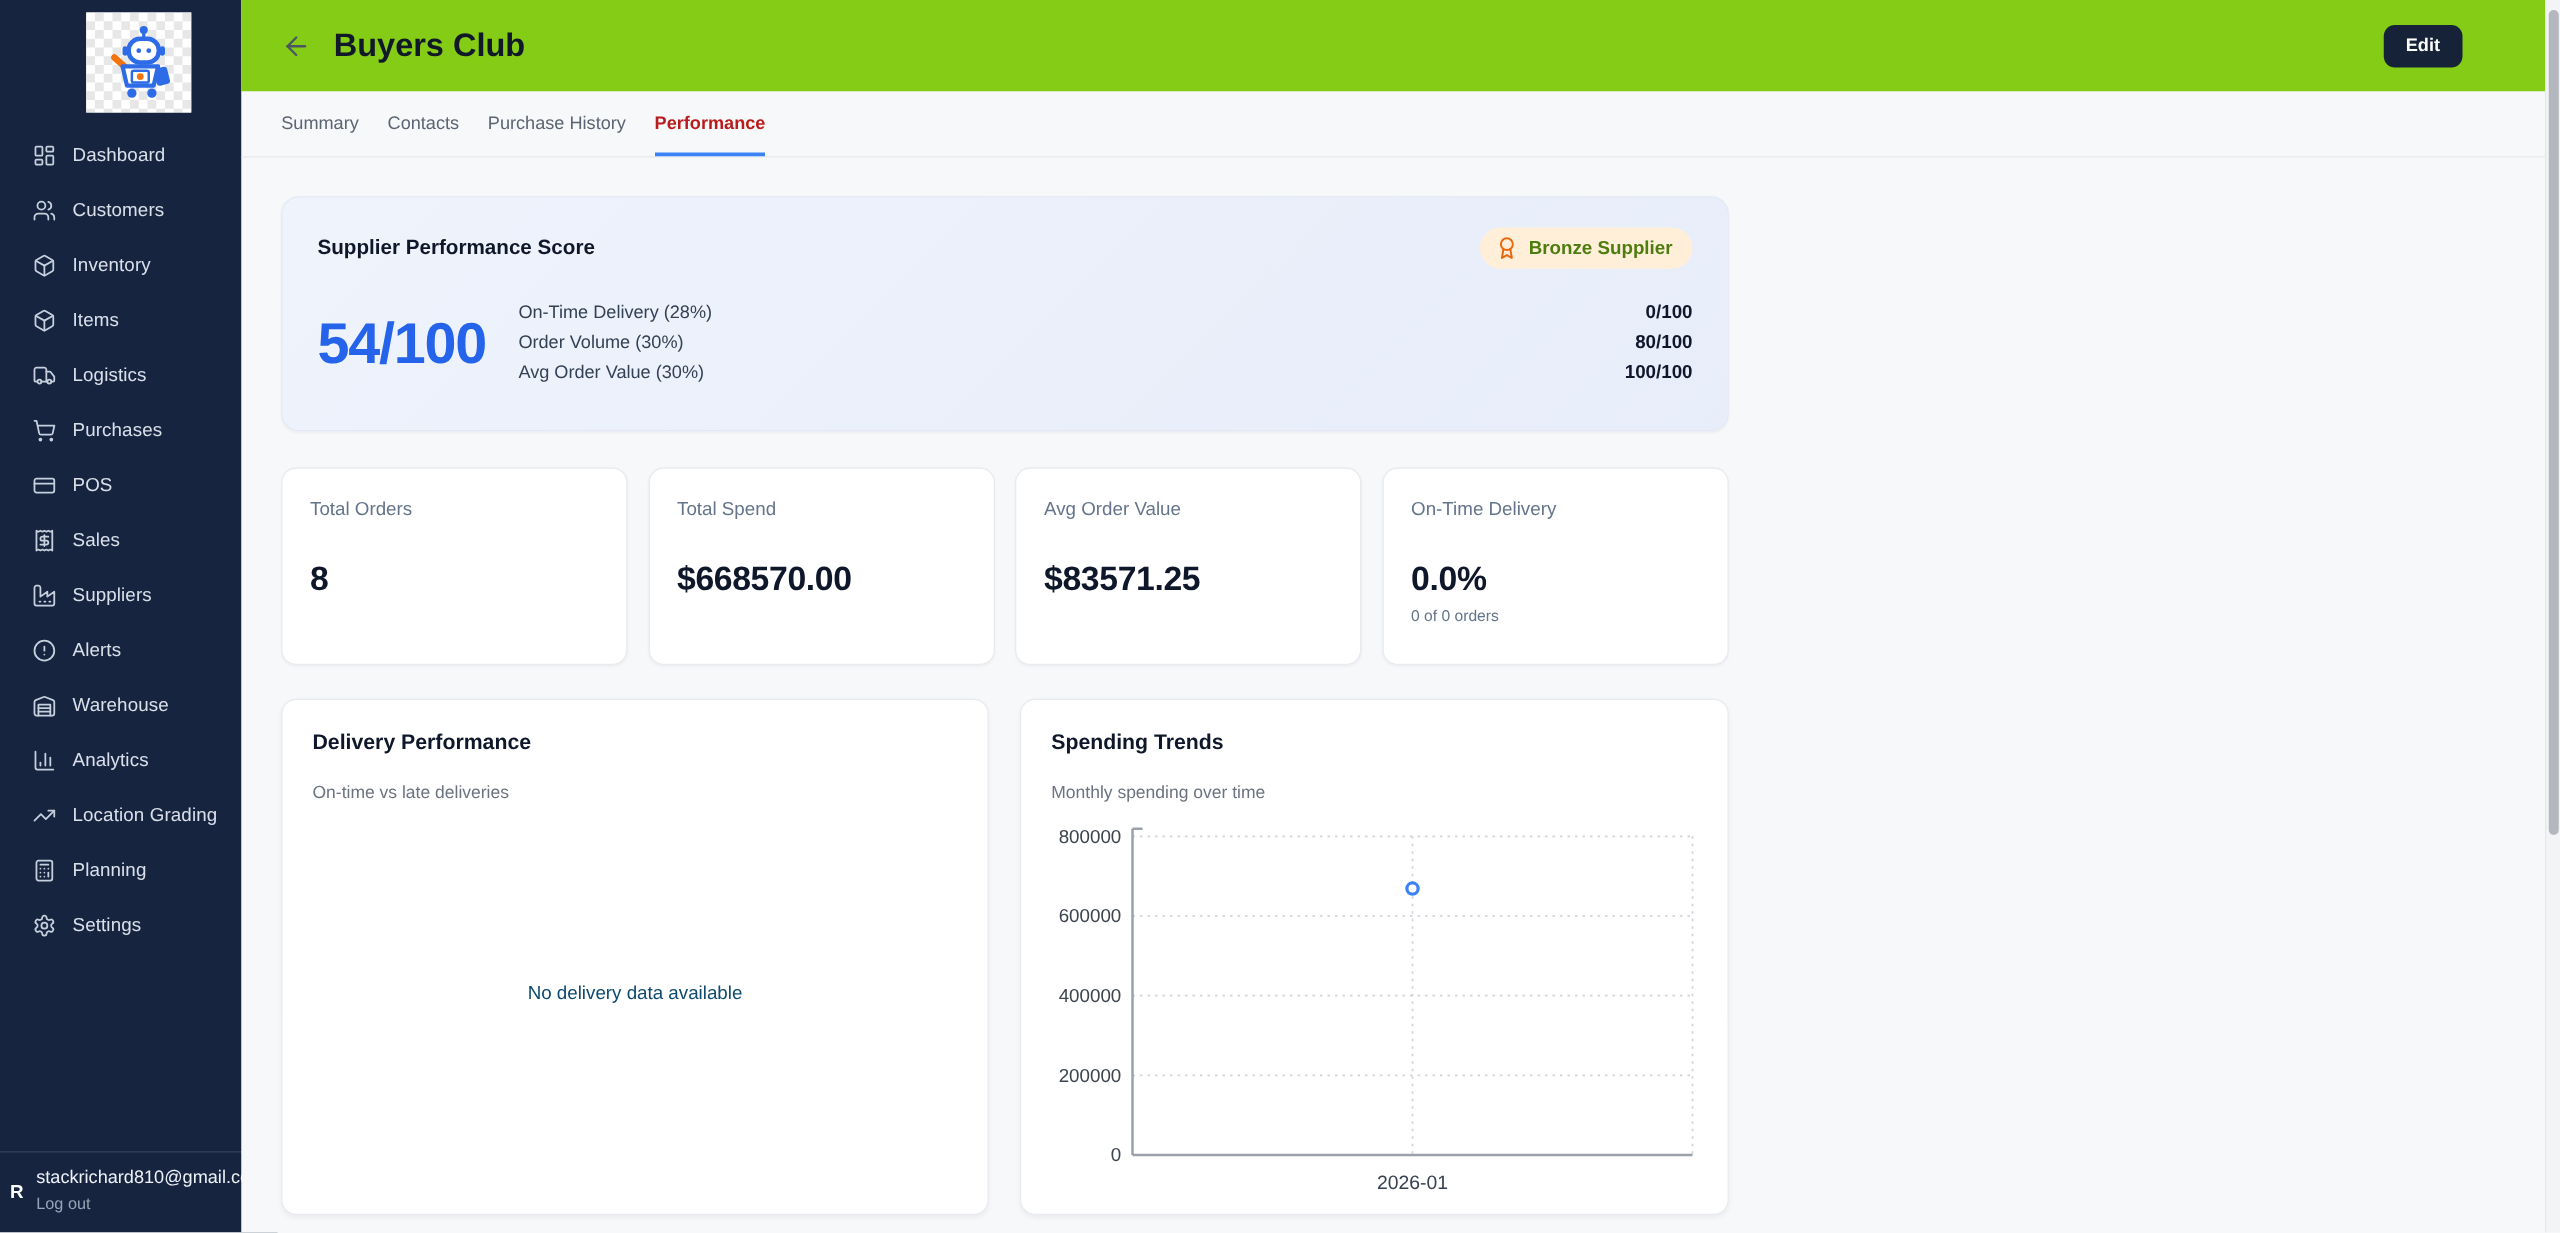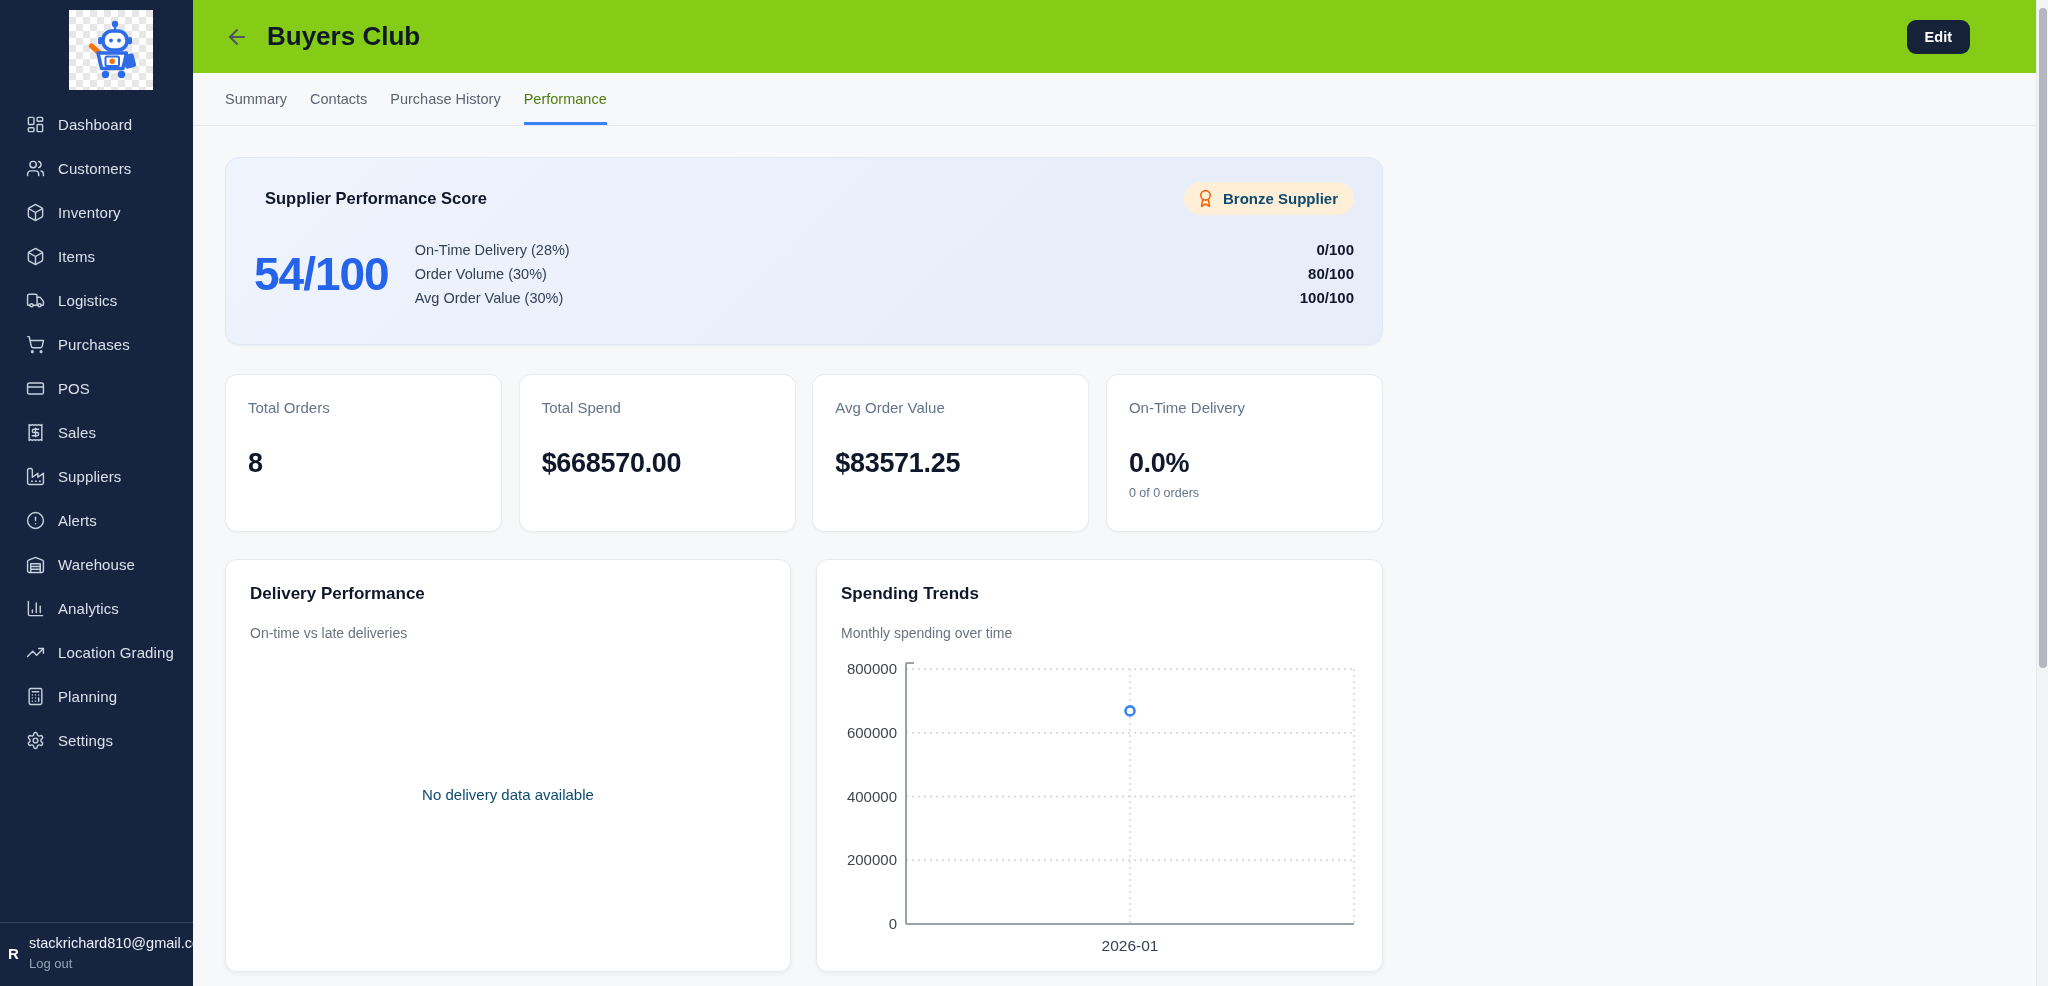--- a/index.html
+++ b/index.html
@@ -26,34 +26,34 @@
   .main { position:absolute; left:193px; top:0; right:0; height:986px; background:#f7f8fa; }
   .topbar { height:73px; background:#84cc16; display:flex; align-items:center; padding:0 40px 0 30px; }
   .back-btn { width:28px; height:28px; border:none; background:transparent; color:#4b5563; cursor:pointer; display:flex; align-items:center; justify-content:center; }
   .back-btn svg { width:24px; height:24px; }
   .page-title { font-size:26px; font-weight:700; color:#111827; margin-left:16px; }
   .edit-btn { margin-left:auto; margin-right:38px; background:#152238; color:#ffffff; border:none; border-radius:9px;
               padding:9px 18px; font-size:14.5px; font-weight:600; cursor:pointer; font-family:inherit; }
 
   .tabbar { height:53px; display:flex; align-items:stretch; gap:23px; padding-left:32px; border-bottom:1px solid #e7e9ee; }
   .tab { display:flex; align-items:center; font-size:14.5px; color:#5b6472; cursor:pointer; border-bottom:3px solid transparent; padding-top:2px; }
-  .tab.active { color:#4d7c0f; font-weight:400; border-bottom-color:#3b82f6; }
+  .tab.active { color:#b91c1c; font-weight:700; border-bottom-color:#3b82f6; }
 
   .content { padding:31px 0 0 32px; }
 
   
   .score-panel { width:1158px; height:188px; border-radius:14px; padding:24px 28px;
                  background:linear-gradient(135deg,#eef3fc 0%,#e7edf9 100%);
                  border:1px solid #e2e8f5; box-shadow:0 1px 2px rgba(15,23,42,.05); }
   .score-head { display:flex; align-items:center; justify-content:space-between; }
-  .score-title { font-size:16.5px; font-weight:700; color:#0f172a;margin-left:11px; }
+  .score-title { font-size:16.5px; font-weight:700; color:#0f172a; }
   .badge { display:flex; align-items:center; gap:8px; background:#ffefd8; border-radius:999px; padding:7px 16px 7px 12px; }
   .badge-icon { width:19px; height:19px; color:#ea680c; }
   .badge-icon svg { width:19px; height:19px; display:block; }
-  .badge-label { color:#0c4a6e; font-size:15px; font-weight:600; }
+  .badge-label { color:#4d7c0f; font-size:15px; font-weight:600; }
   .score-body { display:flex; align-items:center; margin-top:26px; gap:26px; }
   .score-big { font-size:46px; font-weight:700; color:#2563eb; letter-spacing:-1px; white-space:nowrap; }
   .score-rows { flex:1; display:flex; flex-direction:column; gap:7px; }
   .score-row { display:flex; align-items:center; justify-content:space-between; }
   .score-row-label { font-size:14.5px; color:#334155; }
   .score-row-value { font-size:15px; font-weight:700; color:#0f172a; }
 
   
   .stats-row { display:flex; gap:16.5px; margin-top:29px; width:1158px; }
   .stat-card { flex:1; height:158px; background:#fff; border:1px solid #e8eaee; border-radius:12px; padding:24px 22px;

